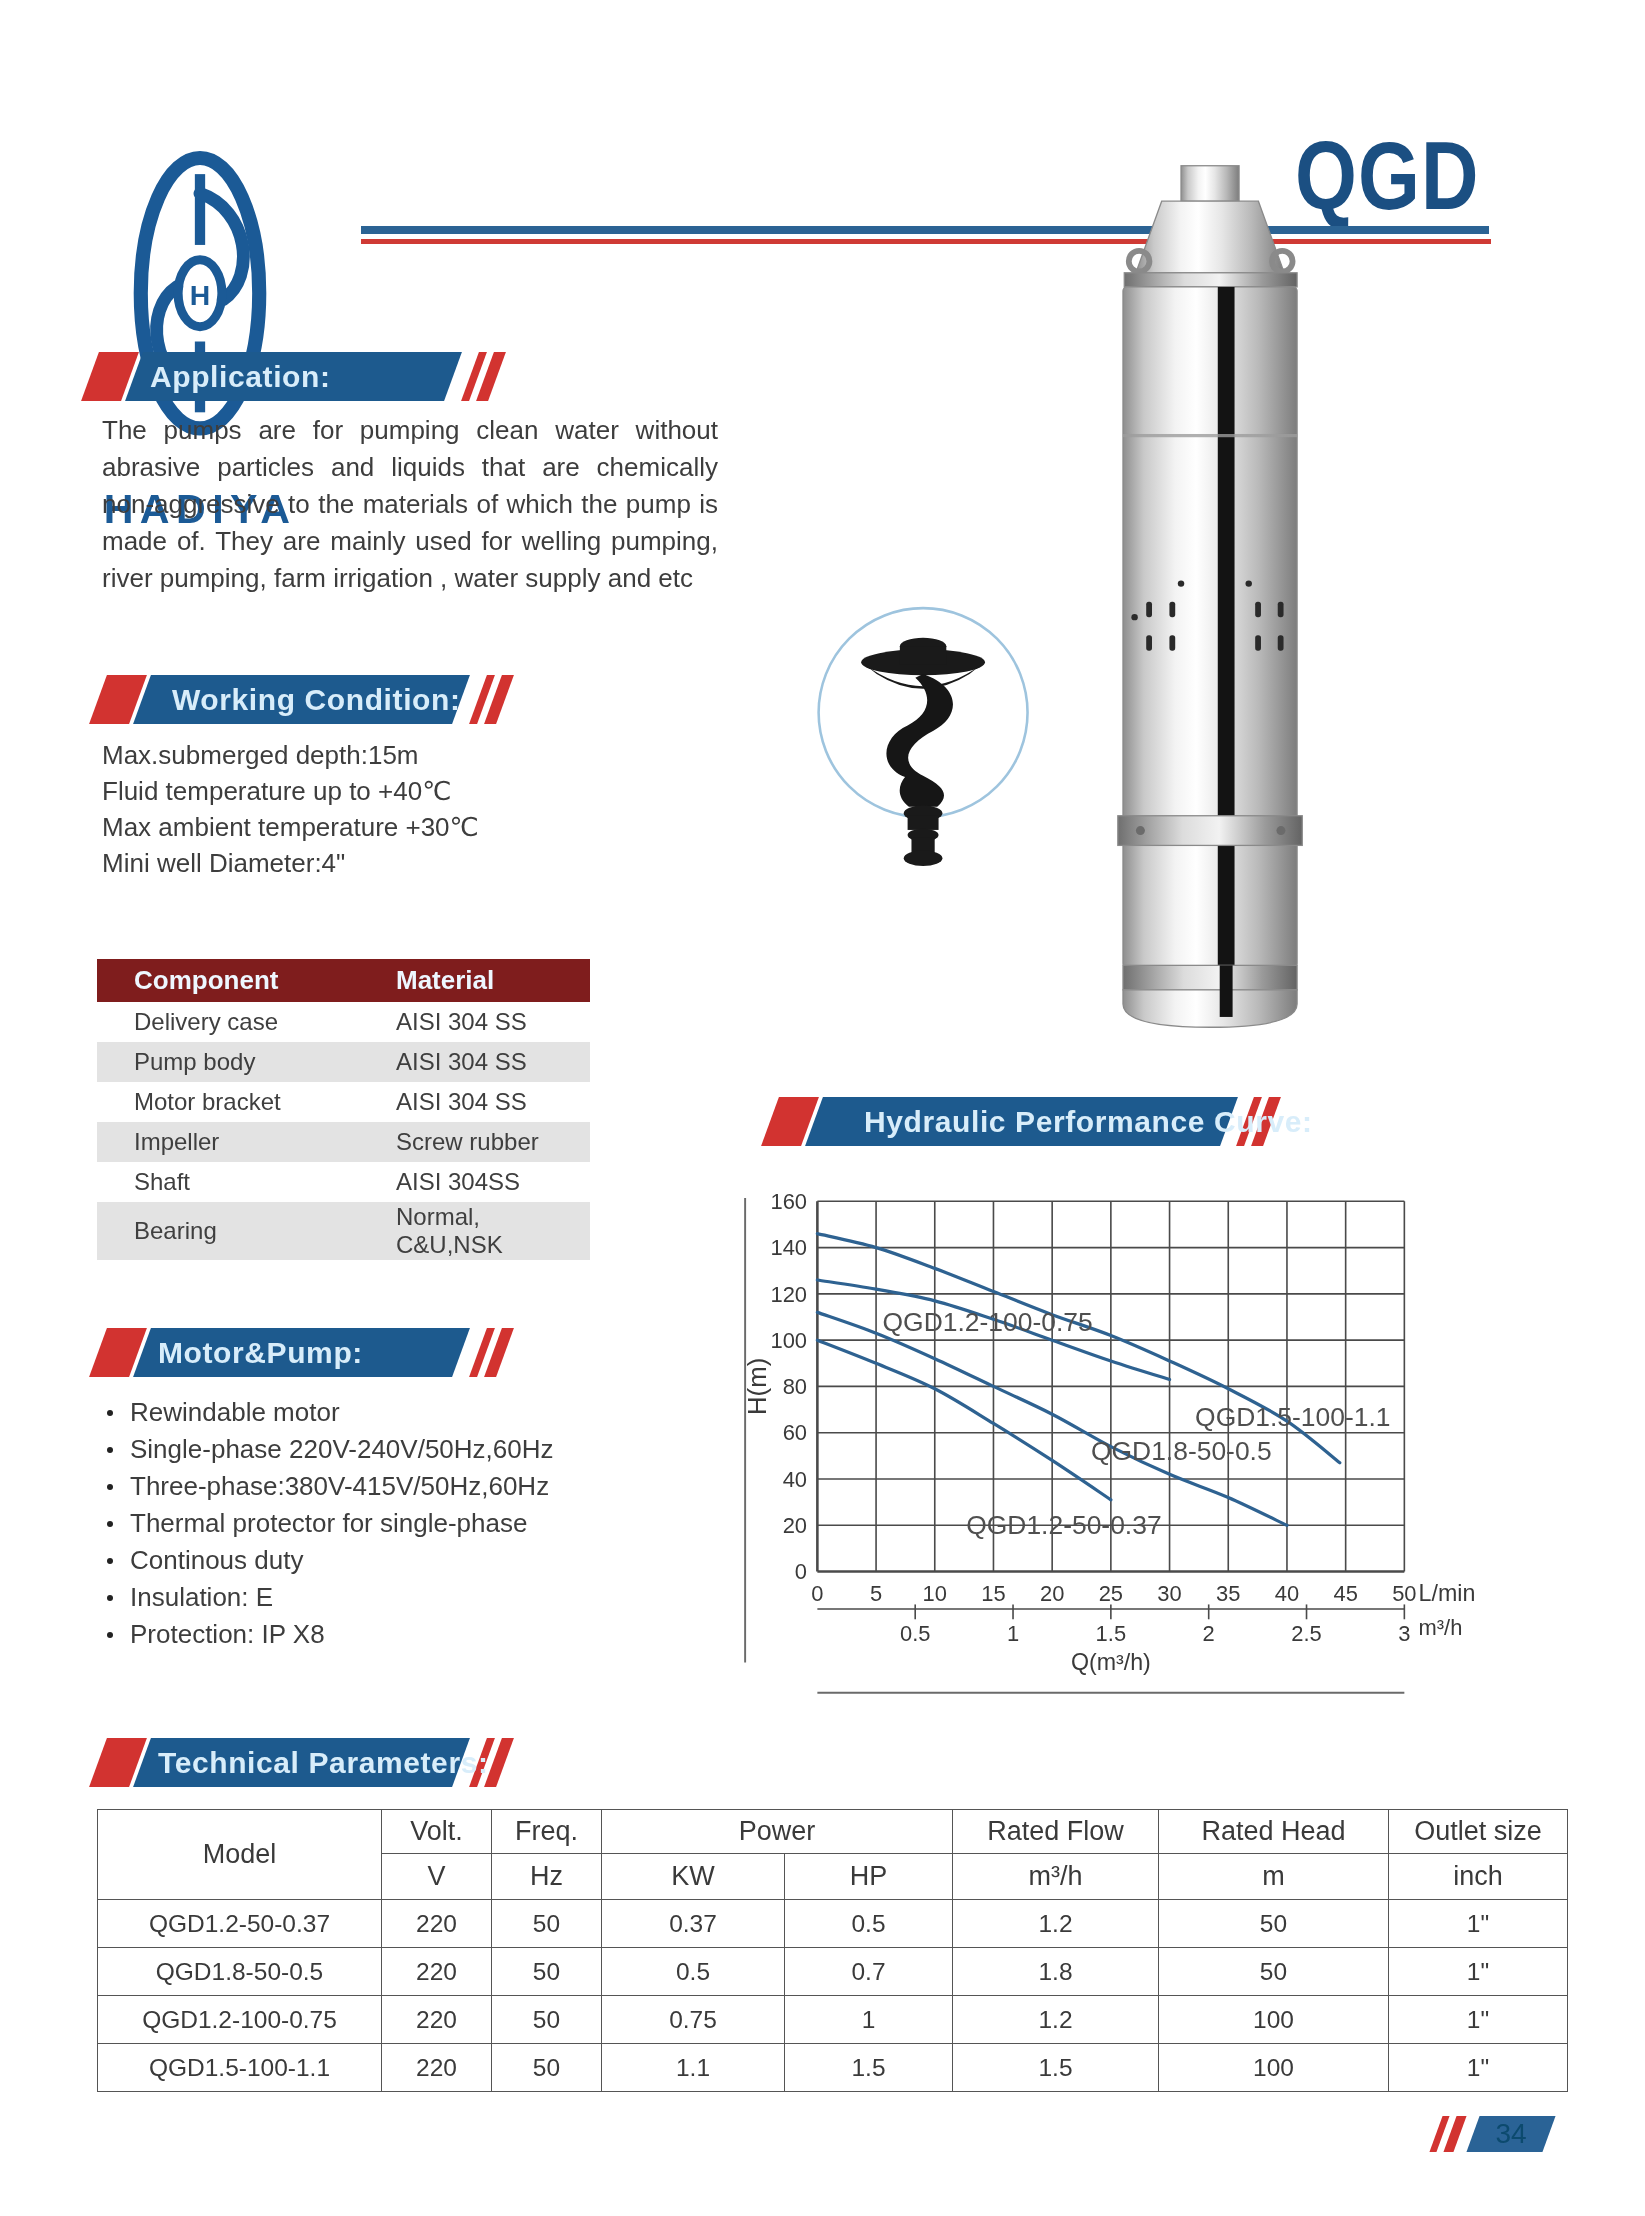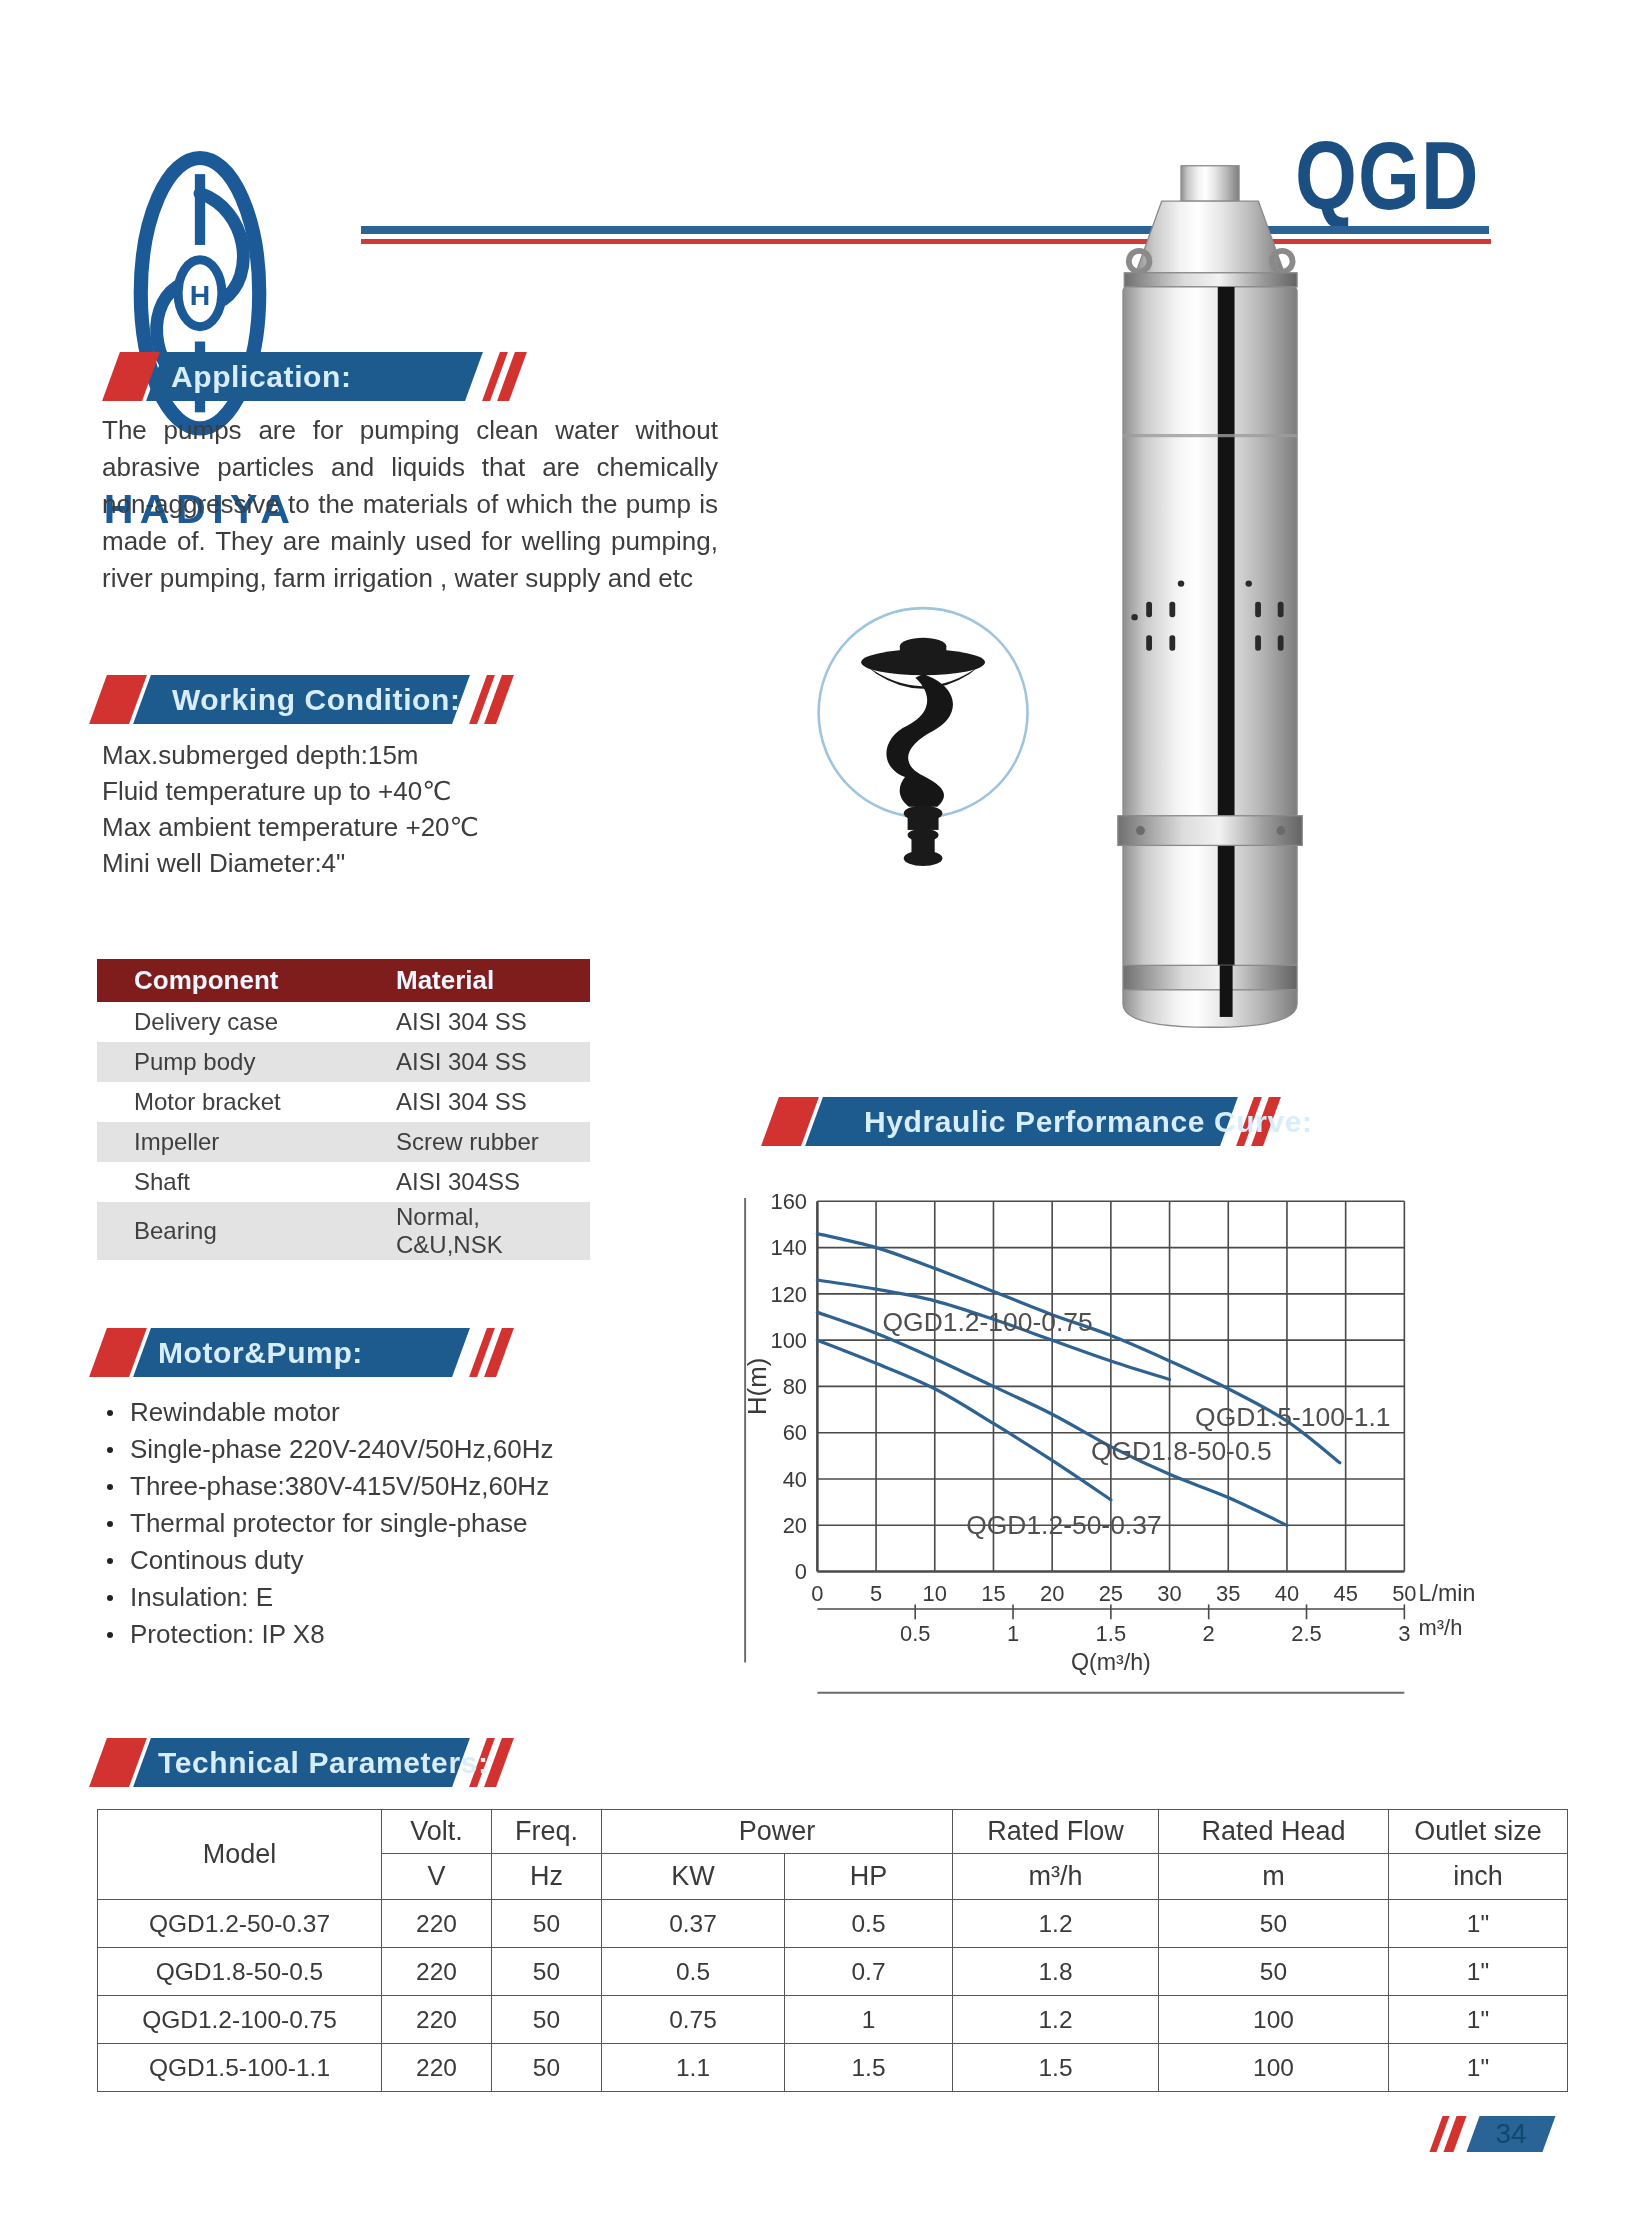--- a/index.html
+++ b/index.html
@@ -75,21 +75,21 @@
       <ellipse cx="160" cy="225" rx="34" ry="52" fill="none" stroke="#1b5a96" stroke-width="14"></ellipse>
       <text x="160" y="243" text-anchor="middle" font-size="44" font-weight="bold" fill="#1b5a96" font-family="Liberation Sans, DejaVu Sans, sans-serif">H</text>
       <text x="160" y="582" text-anchor="middle" font-size="64" font-weight="bold" fill="#1b5a96" letter-spacing="10" font-family="Liberation Sans, DejaVu Sans, sans-serif">HADIYA</text>
     </svg>
   </div>
 
   <div class="qgd-title">QGD</div>
   <div class="rule-blue"></div>
   <div class="rule-red"></div>
 
-  <div class="banner" style="left:110px;top:352px;width:413px;text-decoration:underline;">
+  <div class="banner" style="left:89px;top:352px;width:413px;text-decoration:underline;">
     <div class="piece b-red"></div>
     <div class="piece b-blue" style="left:45px;width:319px;"></div>
     <div class="piece b-s1" style="right:24.5px;"></div>
     <div class="piece b-s2" style="right:5.2px;"></div>
     <div class="b-text" style="left:61px;">Application:</div>
   </div>
 
   <div class="banner" style="left:97px;top:675px;width:413px;">
     <div class="piece b-red"></div>
     <div class="piece b-blue" style="left:45px;width:319px;"></div>
@@ -120,21 +120,21 @@
     <div class="piece b-s1" style="right:24.5px;"></div>
     <div class="piece b-s2" style="right:5.2px;"></div>
     <div class="b-text" style="left:61px;">Technical Parameters:</div>
   </div>
 
   <div class="app-body">The pumps are for pumping clean water without abrasive particles  and liquids that are chemically non-aggressive to the materials of which the pump is made of. They are mainly used for welling pumping, river pumping, farm irrigation , water supply and etc</div>
 
   <div class="wc-list" id="wc-list">
       <div>Max.submerged depth:15m</div>
       <div>Fluid temperature up to +40℃</div>
-      <div>Max ambient temperature +20℃</div>
+      <div>Max ambient temperature +30℃</div>
       <div>Mini well Diameter:4"</div>
     </div>
 
   <table class="mat-table">
     <thead>
       <tr>
         <th>Component</th>
         <th>Material</th>
       </tr>
     </thead>

